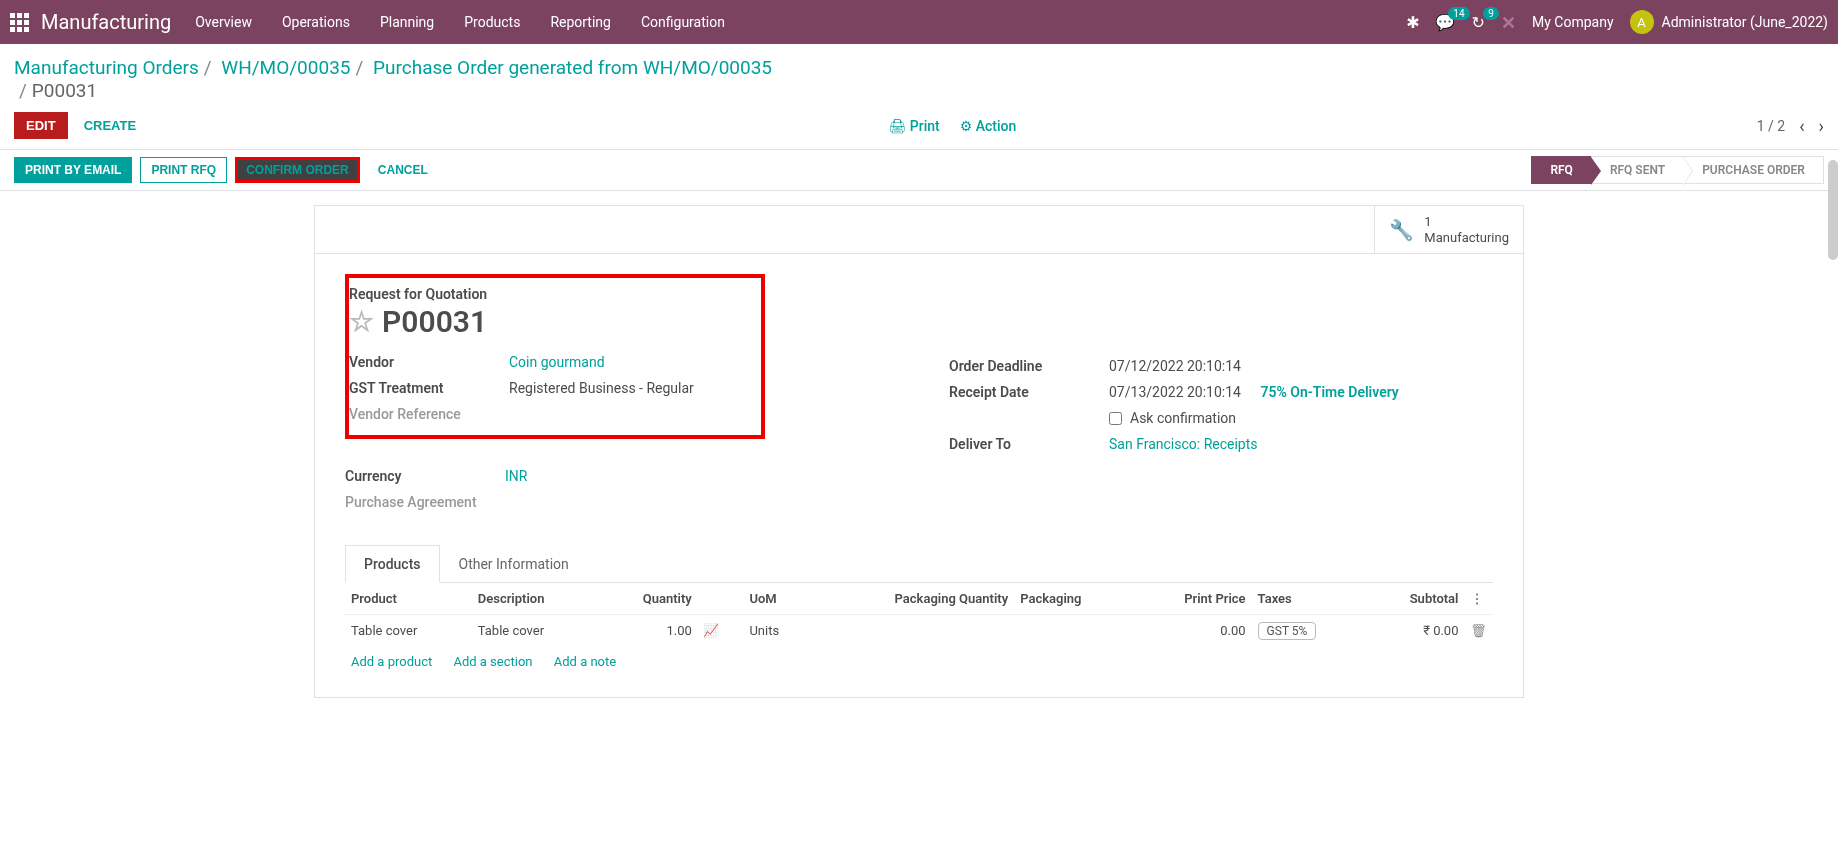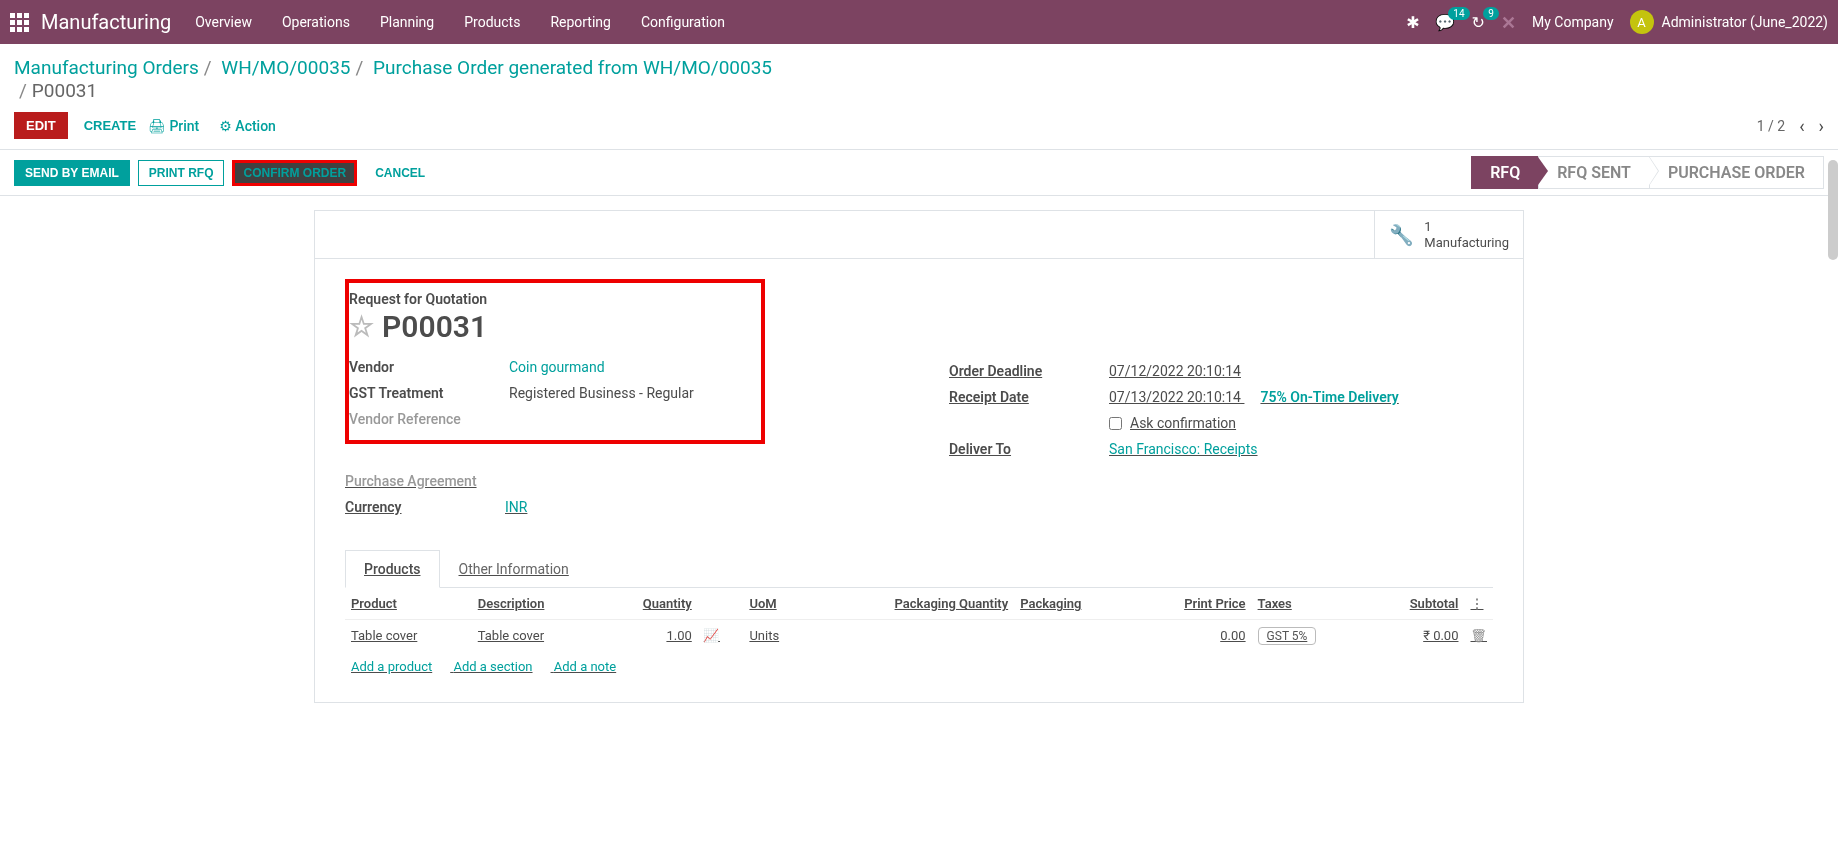--- a/index.html
+++ b/index.html
@@ -24,49 +24,49 @@
 .bc-area { padding: 12px 14px 0; }
 .breadcrumb { font-size: 19px; color: #666; }
 .breadcrumb a { color: #00a09d; text-decoration: none; cursor: pointer; }
 .breadcrumb .sep { color: #888; margin: 0 5px; }
 
 
 .controls { display: flex; align-items: center; padding: 10px 14px; }
 .controls .left { display: flex; align-items: center; gap: 4px; }
 .btn-primary { background: #b91c1c; color: #fff; border: none; padding: 6px 12px; font-weight: 600; font-size: 13px; cursor: pointer; }
 .btn-link-teal { color: #00a09d; background: none; border: none; font-weight: 600; font-size: 13px; cursor: pointer; padding: 6px 12px; }
-.controls .center { flex: 1; display: flex; gap: 20px; }
+.controls .center { flex: 1; display: flex; justify-content: center; gap: 20px; }
 .controls .center a { color: #00a09d; font-size: 14px; cursor: pointer; text-decoration: none; font-weight: 500; }
 .controls .right { display: flex; align-items: center; gap: 14px; font-size: 14px; color: #666; }
 .controls .right .chev { font-size: 18px; color: #4c4c4c; cursor: pointer; }
 
 
 .statusbar { border-top: 1px solid #dee2e6; border-bottom: 1px solid #dee2e6; padding: 6px 14px; display: flex; align-items: center; justify-content: space-between; background: #fff; }
 .statusbar .actions { display: flex; gap: 8px; }
 .statusbar .btn-box { border: 1px solid #00a09d; background: #00a09d; color: #fff; padding: 5px 10px; font-size: 12px; font-weight: 700; cursor: pointer; }
 .statusbar .btn-box.outline { background: #fff; color: #00a09d; }
 .statusbar .btn-box.red-border { border: 3px solid #e00; background: #404040; color: #00a09d; padding: 3px 8px; }
 .statusbar .btn-cancel { color: #00a09d; background: none; border: none; font-size: 12px; font-weight: 700; cursor: pointer; padding: 5px 10px; }
 .statusbar .stages { display: flex; }
-.stage { padding: 6px 18px; font-size: 16px; font-weight: 600; color: #888; position: relative; background: #fff; border: 1px solid #dee2e6; margin-left: -1px; }
+.stage { padding: 6px 18px; font-size: 12px; font-weight: 600; color: #888; position: relative; background: #fff; border: 1px solid #dee2e6; margin-left: -1px; }
 .stage.active { background: #7c4361; color: #fff; border-color: #7c4361; }
 .stage.active::after { content: ''; position: absolute; right: -10px; top: 0; border-top: 14px solid transparent; border-bottom: 14px solid transparent; border-left: 10px solid #7c4361; z-index: 2; }
 .stage:not(.active)::after { content: ''; position: absolute; right: -9px; top: 0; border-top: 14px solid transparent; border-bottom: 14px solid transparent; border-left: 9px solid #fff; z-index: 2; }
 .stage:not(.active)::before { content: ''; position: absolute; right: -10px; top: -1px; border-top: 15px solid transparent; border-bottom: 15px solid transparent; border-left: 10px solid #dee2e6; z-index: 1; }
 .stage:last-child::after, .stage:last-child::before { display: none; }
 
 
 .sheet-wrap { display: flex; justify-content: center; padding-top: 14px; }
 .sheet { width: 1210px; border: 1px solid #dee2e6; background: #fff; }
 .sheet-header { border-bottom: 1px solid #dee2e6; display: flex; justify-content: flex-end; }
 .stat-btn { border-left: 1px solid #dee2e6; padding: 8px 14px; display: flex; align-items: center; gap: 10px; font-size: 13px; color: #4c4c4c; cursor: pointer; min-width: 140px; }
 .stat-btn .wrench { font-size: 20px; color: #888; }
 .stat-btn .text { display: flex; flex-direction: column; line-height: 1.2; }
 
-.sheet-body { padding: 20px 30px; text-decoration: underline; }
+.sheet-body { padding: 20px 30px; }
 
 .red-box { border: 4px solid #e00; padding: 8px 12px 8px 0; display: inline-block; margin-bottom: 24px; }
 .rfq-label { font-size: 14px; font-weight: 600; }
 .rfq-title { font-size: 30px; font-weight: 600; margin-top: 2px; display: flex; align-items: center; gap: 8px; }
 .star { font-size: 28px; color: #bbb; cursor: pointer; }
 
 .form-grid { display: grid; grid-template-columns: 1fr 1fr; gap: 6px 60px; }
 .form-row { display: flex; gap: 10px; padding: 5px 0; }
 .form-label { width: 150px; font-size: 14px; font-weight: 600; color: #4c4c4c; }
 .form-label.muted { color: #999; font-weight: 500; }
@@ -153,21 +153,21 @@
   </div>
   <div class="right">
     <span>1 / 2</span>
     <span class="chev">‹</span>
     <span class="chev">›</span>
   </div>
 </div>
 
 <div class="statusbar">
   <div class="actions">
-    <button class="btn-box">SEND BY EMAIL</button>
+    <button class="btn-box">PRINT BY EMAIL</button>
     <button class="btn-box outline">PRINT RFQ</button>
     <button class="btn-box red-border">CONFIRM ORDER</button>
     <button class="btn-cancel">CANCEL</button>
   </div>
   <div class="stages">
     <div class="stage active">RFQ</div>
     <div class="stage">RFQ SENT</div>
     <div class="stage">PURCHASE ORDER</div>
   </div>
 </div>
@@ -201,25 +201,25 @@
           <div class="form-value">Registered Business - Regular</div>
         </div>
         <div class="form-row">
           <div class="form-label muted">Vendor Reference</div>
         </div>
       </div>
 
       <div class="form-grid">
         <div>
           <div class="form-row">
-            <div class="form-label muted">Purchase Agreement</div>
-          </div>
-          <div class="form-row">
             <div class="form-label">Currency</div>
             <div class="form-value"><a>INR</a></div>
+          </div>
+          <div class="form-row">
+            <div class="form-label muted">Purchase Agreement</div>
           </div>
         </div>
         <div style="margin-top:-110px;">
           <div class="form-row">
             <div class="form-label">Order Deadline</div>
             <div class="form-value">07/12/2022 20:10:14</div>
           </div>
           <div class="form-row">
             <div class="form-label">Receipt Date</div>
             <div class="form-value">

